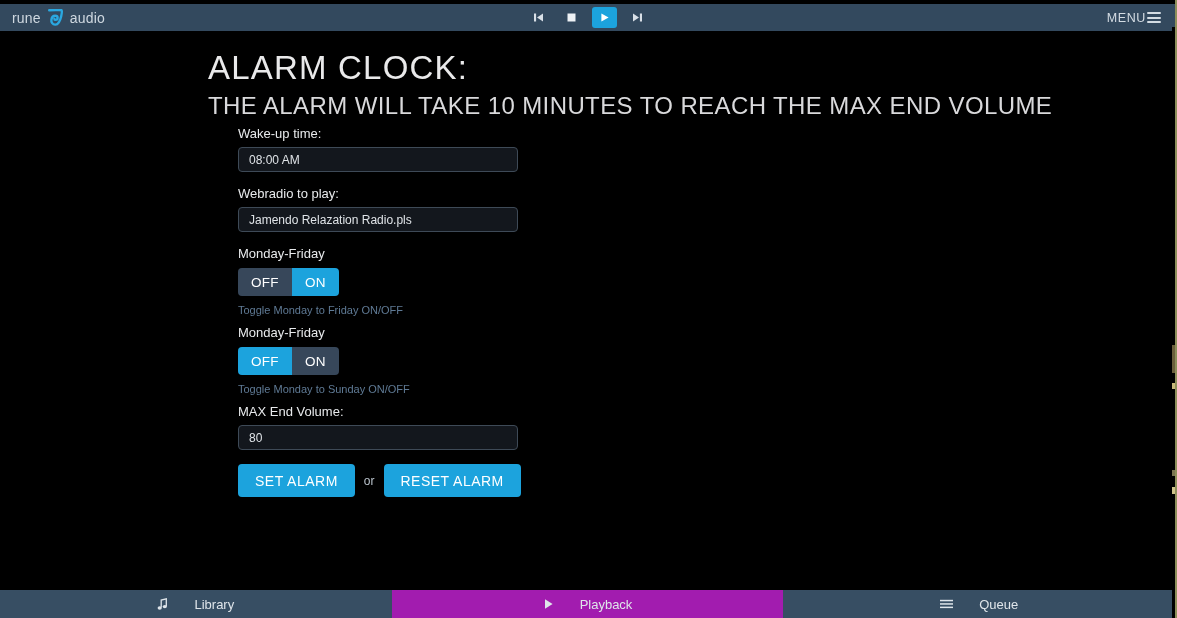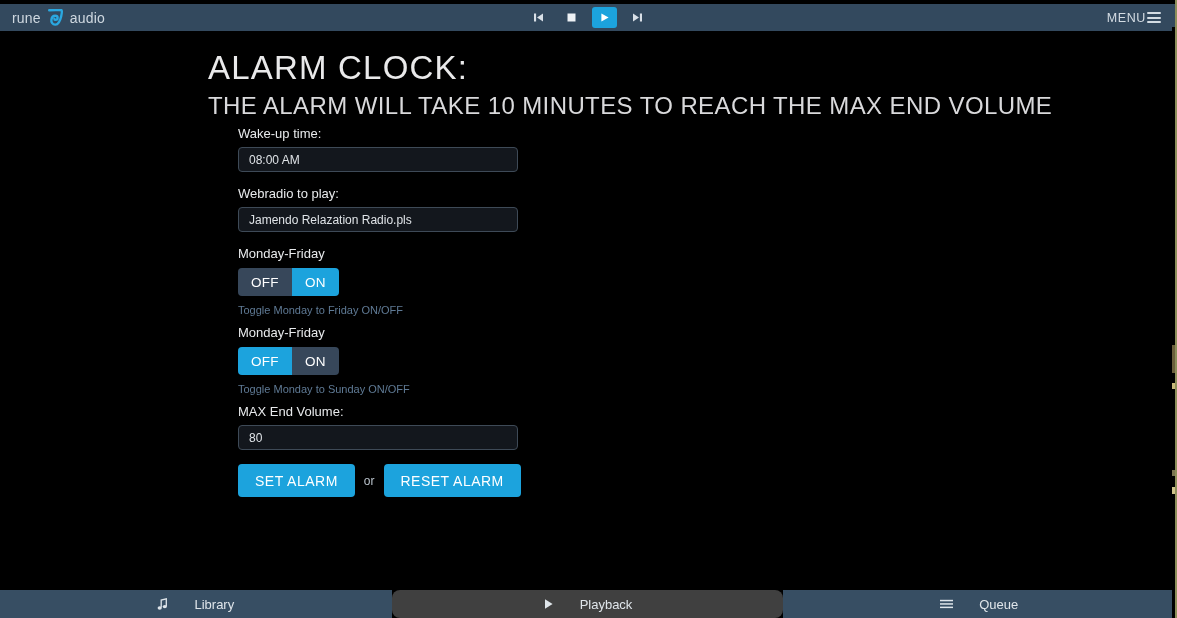--- a/index.html
+++ b/index.html
@@ -213,21 +213,21 @@
     flex: 1 1 0;
     display: flex; align-items: center; justify-content: center;
     gap: 26px;
     color: #dfe5ea;
     font-size: 13px;
     background: #374e63;
     cursor: pointer;
     height: 28px;
     user-select: none;
   }
-  #bottombar .tab.dim { background: #404040; border-radius: 8px; }
+  #bottombar .tab.dim { background: #a21caf; }
   #bottombar .tab .tico { display: flex; align-items: center; }
   #bottombar .tab .tico svg { display: block; }
 </style>
 </head>
 <body>
 
 <div id="topbar">
 
   <div id="brand">
     <span class="word">rune</span>

